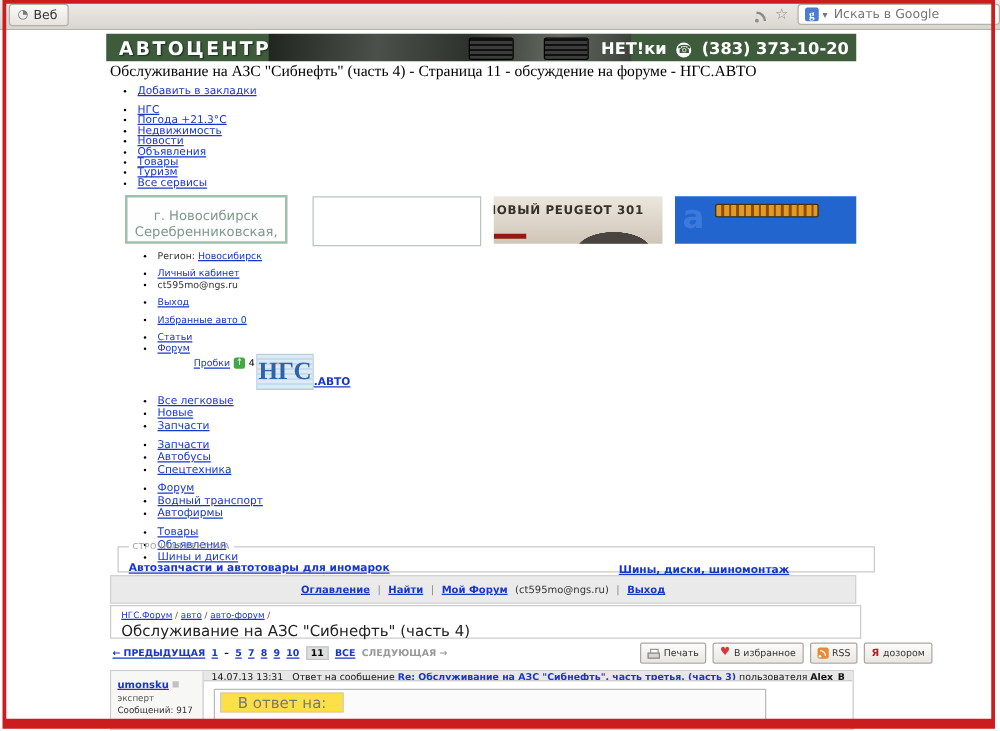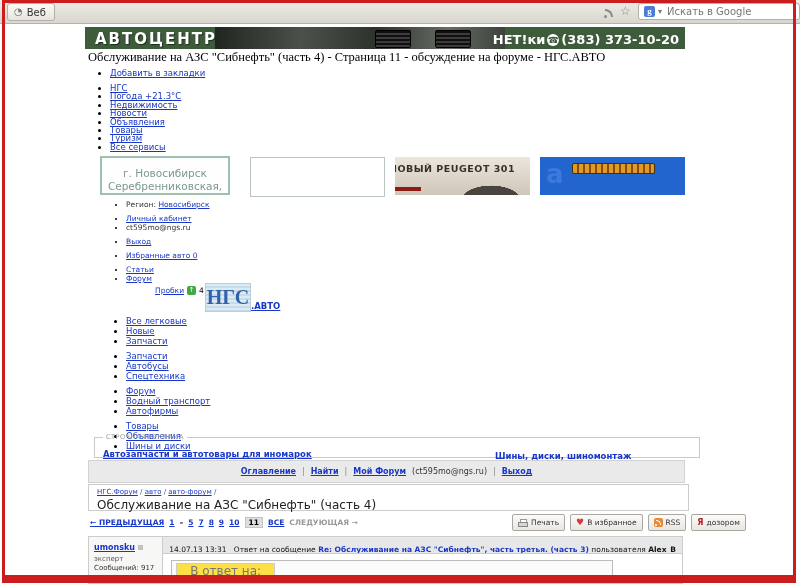--- a/index.html
+++ b/index.html
@@ -30,21 +30,21 @@
 
   
   .banner{position:absolute;left:85px;top:27px;width:600px;height:22px;background:#3e5c3c;overflow:hidden;color:#fff;}
   .banner-photo{position:absolute;left:130px;top:0;width:290px;height:22px;
                 background:linear-gradient(95deg,#1d1f1d 0%,#4d4f4c 30%,#2c2e2b 55%,#6a6c68 80%,#3c3e3a 100%);opacity:.9;}
   .vent{position:absolute;top:3px;width:34px;height:16px;background:repeating-linear-gradient(#101010 0 2px,#3c3c3c 2px 4px);
         border:1px solid #000;border-radius:2px;}
   .vent.v1{left:290px;} .vent.v2{left:350px;}
   .banner-brand{position:absolute;left:10px;top:3px;font-size:15px;font-weight:bold;letter-spacing:2px;
                 text-shadow:1px 1px 1px #1e2e1e;}
-  .banner-right{position:absolute;right:6px;top:5px;display:flex;align-items:center;gap:2px;font-size:13px;font-weight:bold;white-space:nowrap;}
+  .banner-right{position:absolute;right:6px;top:5px;display:flex;align-items:center;gap:8px;font-size:13px;font-weight:bold;white-space:nowrap;}
   .phone-icon{display:inline-block;width:12px;height:12px;border-radius:50%;background:#fff;color:#3e5c3c;
               font-size:9px;line-height:12px;text-align:center;}
 
   
   .page-title{position:absolute;left:88px;top:50px;width:600px;font-family:"Liberation Serif",serif;font-size:12.5px;color:#000;}
 
   
   ul.links{margin:0;padding:0 0 0 14px;}
   ul.links li{margin:0;padding:0;}
   a.lnk{color:#1837c8;text-decoration:underline;}
@@ -119,21 +119,21 @@
 
   
   .post{position:absolute;left:88px;top:536px;width:595px;height:48px;border:1px solid #ccc;display:flex;
         box-sizing:border-box;overflow:hidden;background:#fff;}
   .post-user{width:84px;background:#f7f7f6;border-right:1px solid #ccc;padding:3px 5px;box-sizing:border-box;}
   .post-user .uname{font-size:8px;font-weight:bold;}
   .user-flag{display:inline-block;width:5px;height:5px;background:#c2c2c2;margin-left:3px;}
   .post-user .ustat{font-size:7px;color:#555;margin-top:2px;}
   .post-user .ucount{font-size:7px;color:#333;margin-top:1px;}
   .post-main{flex:1;display:flex;flex-direction:column;}
-  .post-head{background:#e7e7e7;border-bottom:1px solid #ccc;padding:8px 6px;font-size:7.5px;color:#111;white-space:nowrap;overflow:hidden;}
+  .post-head{background:#e7e7e7;border-bottom:1px solid #ccc;padding:0 6px;font-size:7.5px;color:#111;white-space:nowrap;overflow:hidden;}
   .post-head a{font-weight:bold;}
   .post-body{flex:1;padding:6px 8px;position:relative;}
   .quote{position:relative;width:440px;height:24px;border:1px solid #bbb;background:#fbfbfb;}
   .quote-label{position:absolute;top:2px;left:4px;font-size:12px;color:#777;background:#fde047;border:1px solid #ccc;padding:0 13px;}
 
   
   .red-frame{position:absolute;left:2px;top:0;width:794px;height:583px;box-sizing:border-box;
              border:3px solid #cb1d1d;border-bottom-width:8px;pointer-events:none;z-index:50;}
 </style>
 </head>

